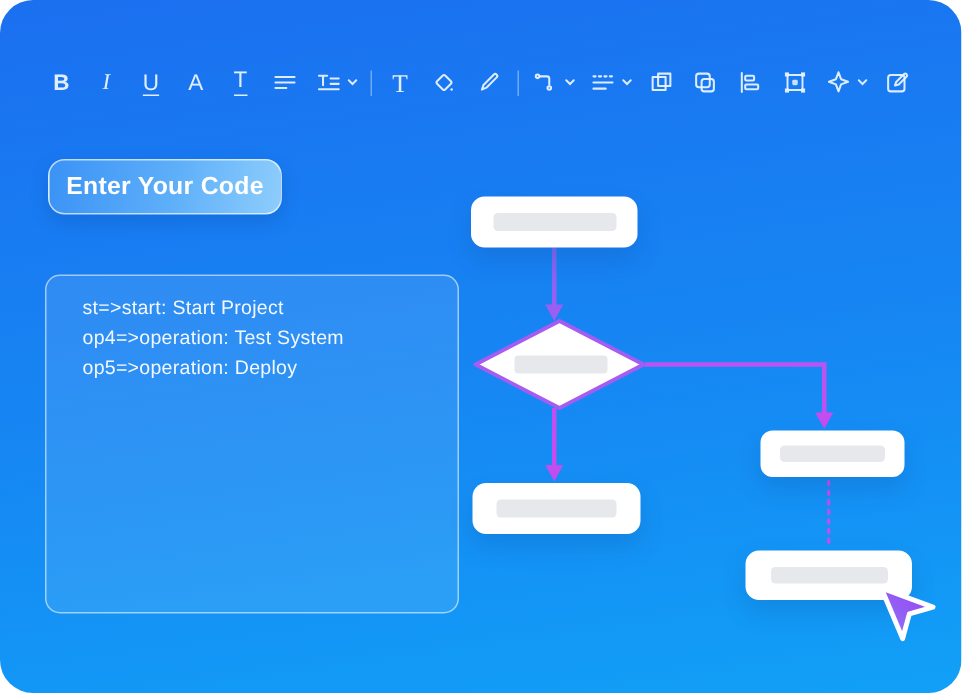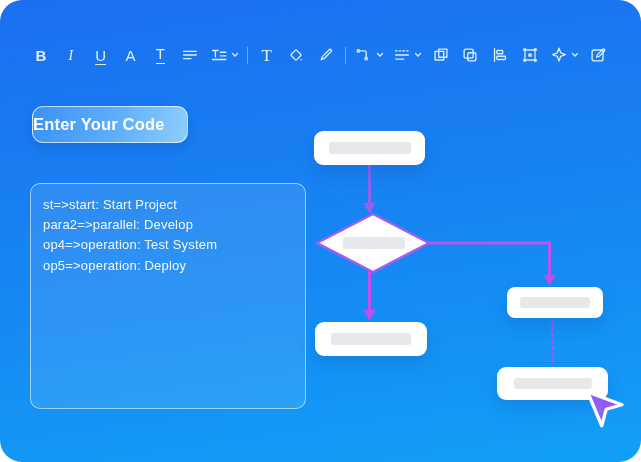--- a/index.html
+++ b/index.html
@@ -28,31 +28,31 @@
   .lt-serif { font-family:"Liberation Serif", serif; font-size:17px; }
   .tb-divider { width:1px; height:17px; background:rgba(255,255,255,0.38); }
   .tb-item svg { display:block; }
 
   
   .enter-btn {
     position:absolute; left:32px; top:106px; width:156px; height:37px;
     border:1px solid rgba(255,255,255,0.65); border-radius:11px;
     background:linear-gradient(100deg, #3a92f5 0%, #5fb0f9 55%, #8ecdfc 100%);
     color:#ffffff; font-weight:700; font-size:16.5px;
-    display:flex; align-items:center; justify-content:flex-start;
+    display:flex; align-items:center; justify-content:center;
     box-shadow:0 5px 12px rgba(9,62,140,0.22);
     cursor:pointer; letter-spacing:0.2px;
   }
 
   
   .code-panel {
     position:absolute; left:30px; top:183px; width:276px; height:226px;
     border:1.2px solid rgba(255,255,255,0.55); border-radius:10px;
     background:rgba(255,255,255,0.10);
-    padding:11px 12px; cursor:text;
+    padding:11px 24px; cursor:text;
   }
   .code-line {
     font-size:13px; line-height:20.2px; color:rgba(255,255,255,0.94);
     white-space:nowrap; letter-spacing:0.2px;
   }
 
   
   #flow-svg { position:absolute; left:0; top:0; pointer-events:none; }
   .fc-box {
     position:absolute; background:#ffffff; border-radius:9px;
@@ -179,21 +179,20 @@
       </svg>
     </div>
   </div>
 
   <div class="enter-btn">
     <span>Enter Your Code</span>
   </div>
 
   <div class="code-panel">
     <div class="code-line">st=&gt;start: Start Project</div>
-    <div class="code-line">para2=&gt;parallel: Develop</div>
     <div class="code-line">op4=&gt;operation: Test System</div>
     <div class="code-line">op5=&gt;operation: Deploy</div>
   </div>
 
   <svg id="flow-svg" width="641" height="462" viewBox="0 0 641 462">
     <defs>
       <linearGradient id="purpGrad" gradientUnits="userSpaceOnUse" x1="0" y1="160" x2="0" y2="300">
         <stop offset="0" stop-color="#7b68f3"></stop>
         <stop offset="0.55" stop-color="#b855f2"></stop>
         <stop offset="1" stop-color="#c94bef"></stop>

